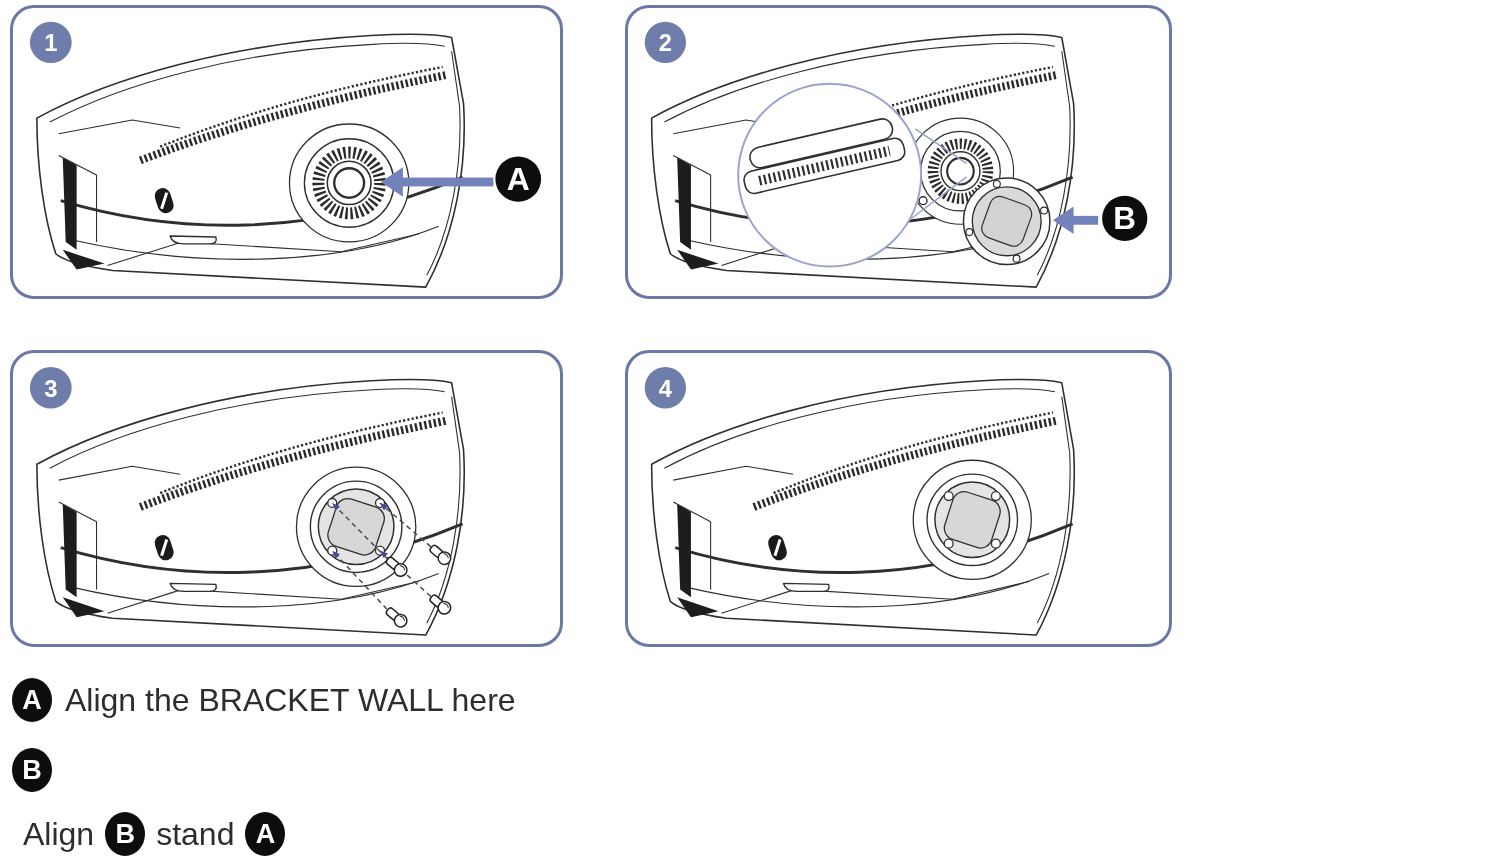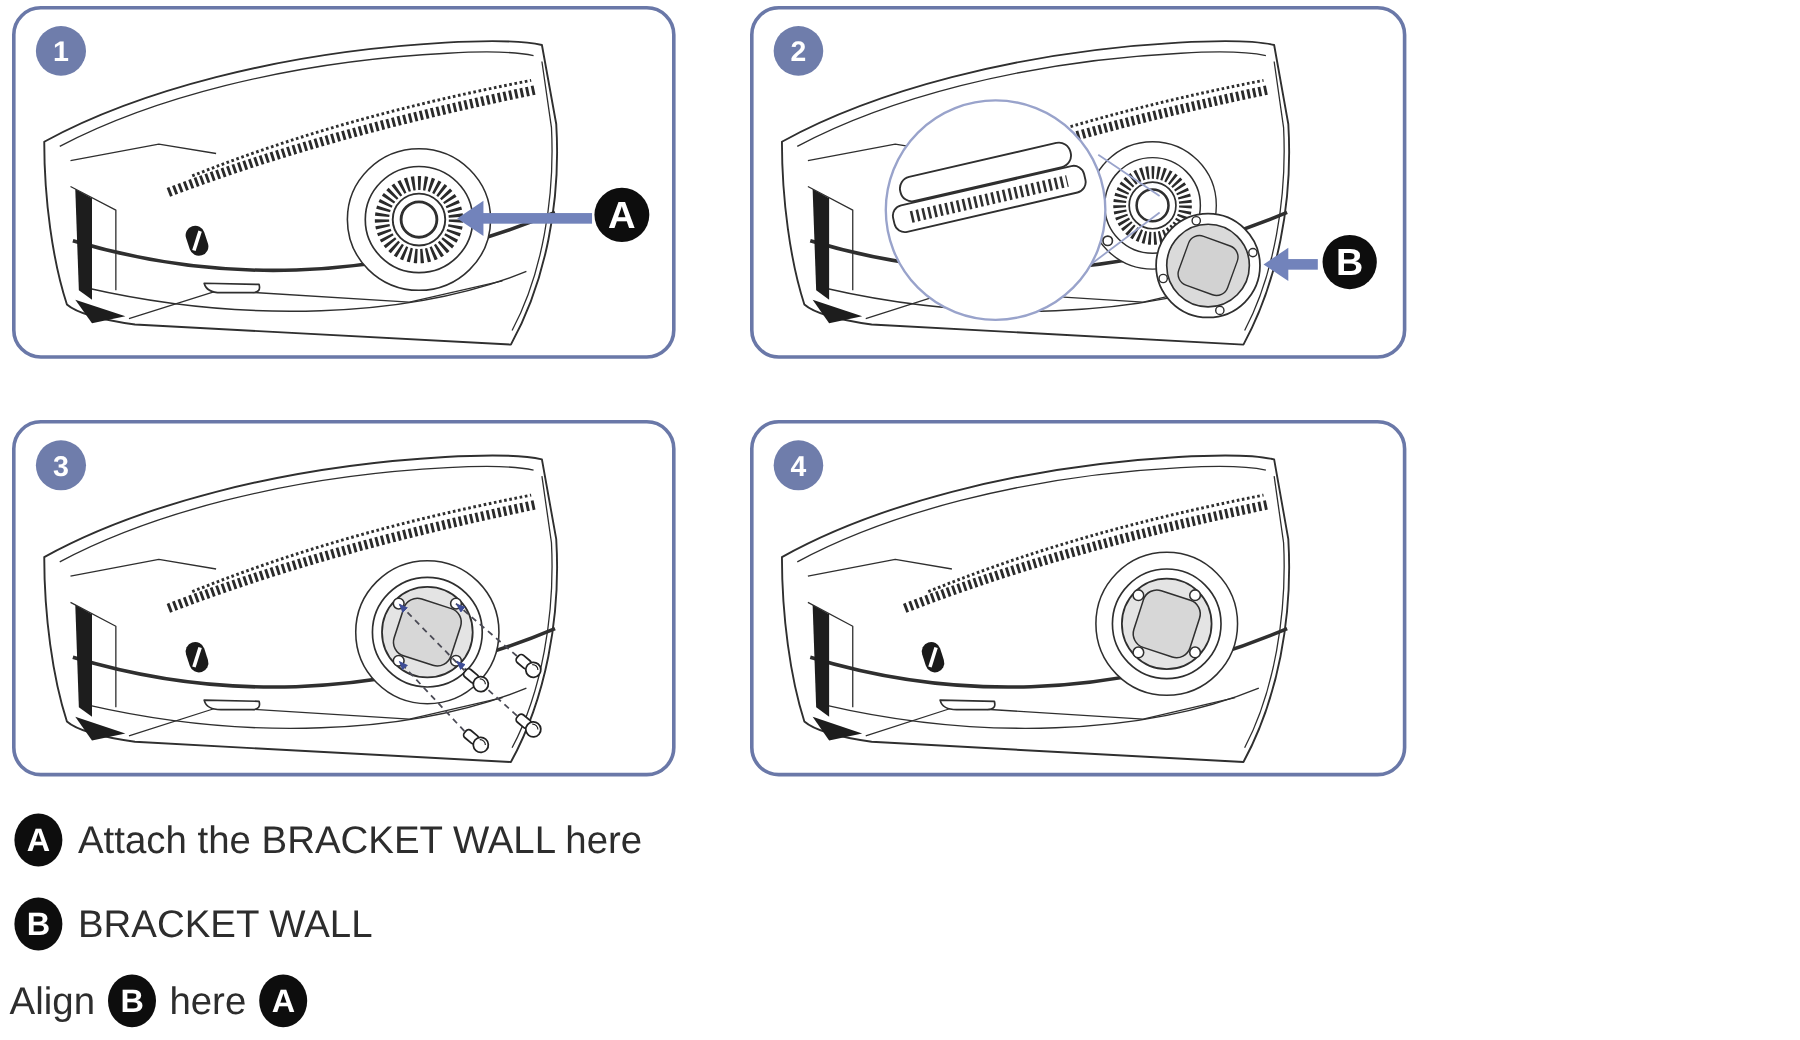--- a/index.html
+++ b/index.html
@@ -11,21 +11,21 @@
   #p2{left:625px;top:5px;width:547px;height:294px;}
   #p3{left:10px;top:350px;width:553px;height:297px;}
   #p4{left:625px;top:350px;width:547px;height:297px;}
   .panel svg{display:block;width:100%;height:100%;}
   .step-num{font:600 24px "Liberation Sans",sans-serif;fill:#fff;text-anchor:middle;}
   .badge-letter{font:700 32px "Liberation Sans",sans-serif;fill:#fff;text-anchor:middle;}
   .legend-row{position:absolute;display:flex;align-items:center;gap:13px;
               font-size:32px;color:#2d2d2d;white-space:nowrap;}
   #rowA{left:12px;top:678px;}
   #rowB{left:12px;top:748px;}
-  #rowAlign{left:8px;top:812px;gap:11px;}
+  #rowAlign{left:23px;top:812px;gap:11px;}
   .lbadge{width:40px;height:44px;border-radius:50%;background:#0d0d0d;color:#fff;
           display:flex;align-items:center;justify-content:center;
           font-weight:700;font-size:27px;flex:0 0 auto;}
 </style>
 </head>
 <body>
 
 <svg width="0" height="0" style="position:absolute" aria-hidden="true">
   <defs>
     <marker id="ah" orient="auto" markerUnits="userSpaceOnUse" markerWidth="12" markerHeight="10" refX="8" refY="3.2">
@@ -172,26 +172,25 @@
     <use href="#hub-disc" transform="translate(350,168)"></use>
     <g>
       <circle cx="38" cy="35" r="21" fill="#6f7dab"></circle>
       <text x="38" y="44" class="step-num">4</text>
     </g>
   </svg>
 </div>
 
 <div class="legend-row" id="rowA">
   <span class="lbadge">A</span>
-  <span>Attach the BRACKET WALL here</span>
+  <span>Align the BRACKET WALL here</span>
 </div>
 
 <div class="legend-row" id="rowB">
   <span class="lbadge">B</span>
-  <span>BRACKET WALL</span>
 </div>
 
 <div class="legend-row" id="rowAlign">
   <span>Align</span>
   <span class="lbadge">B</span>
-  <span>here</span>
+  <span>stand</span>
   <span class="lbadge">A</span>
 </div>
 
 </body></html>

